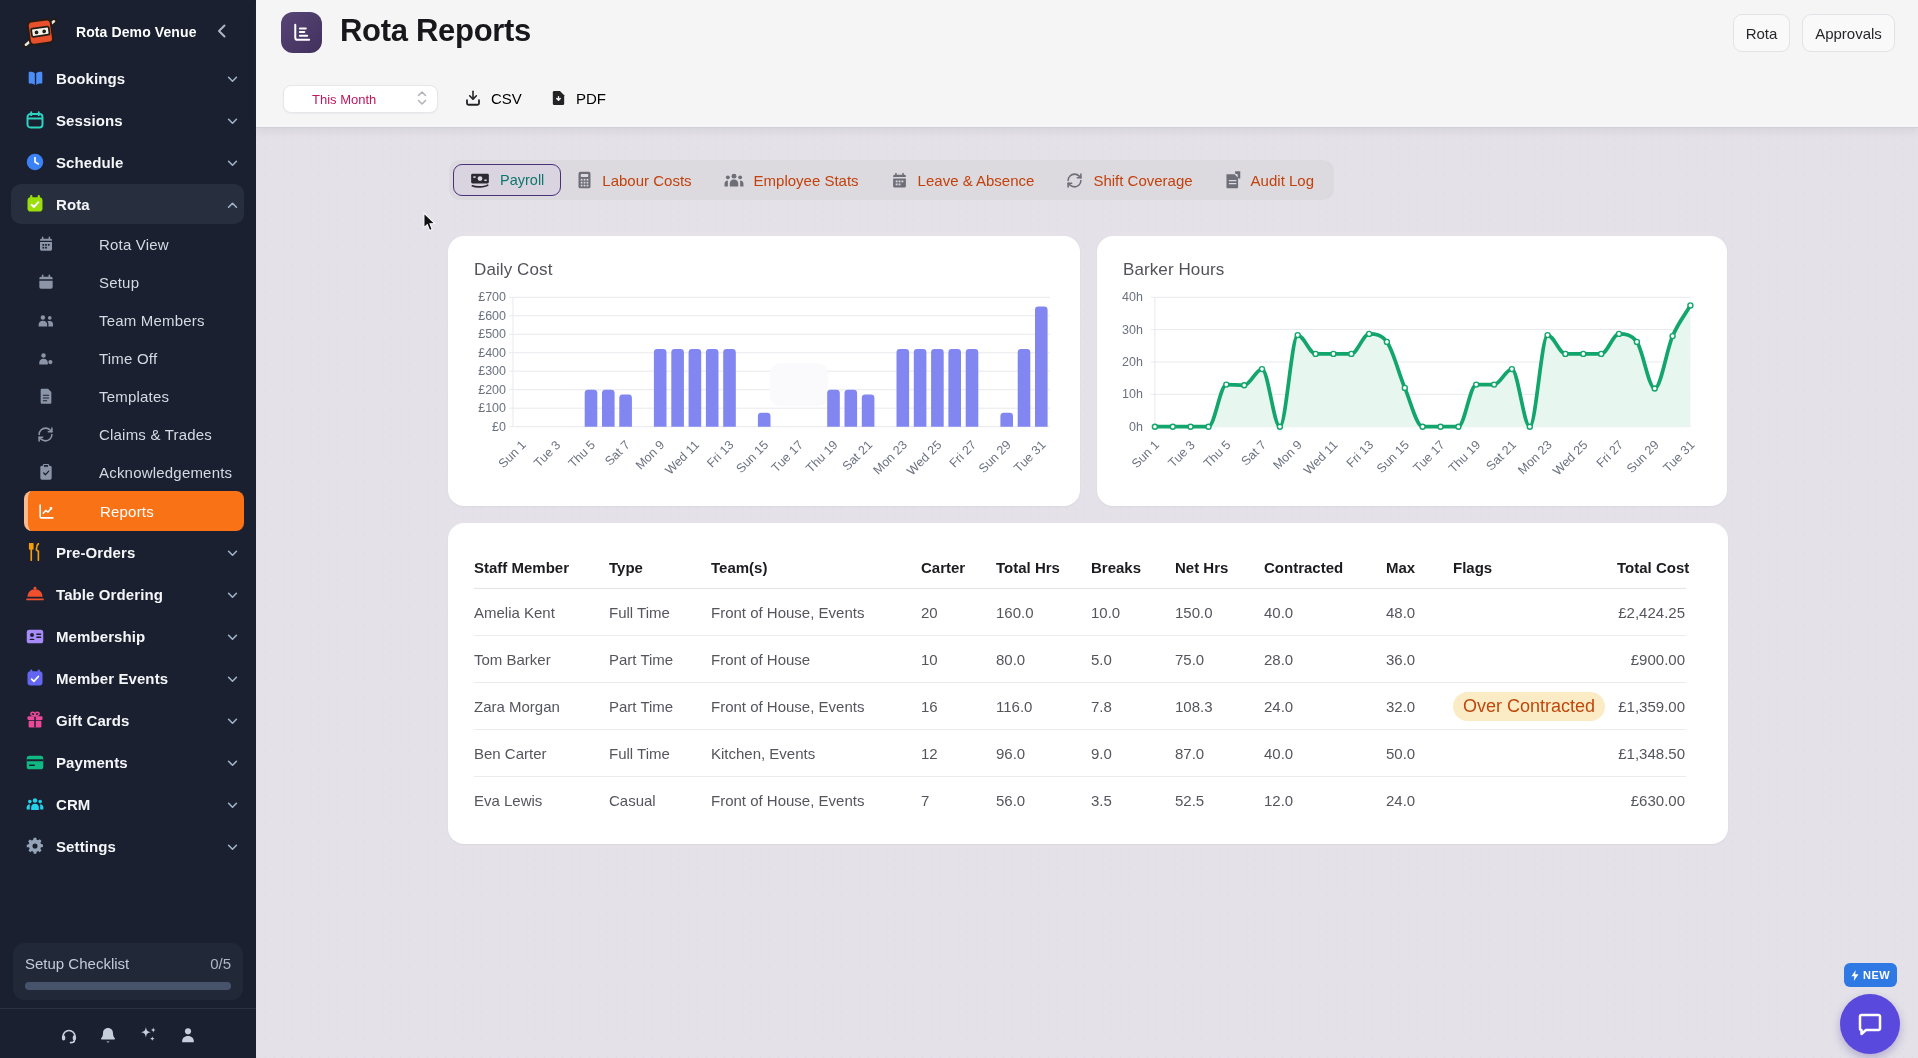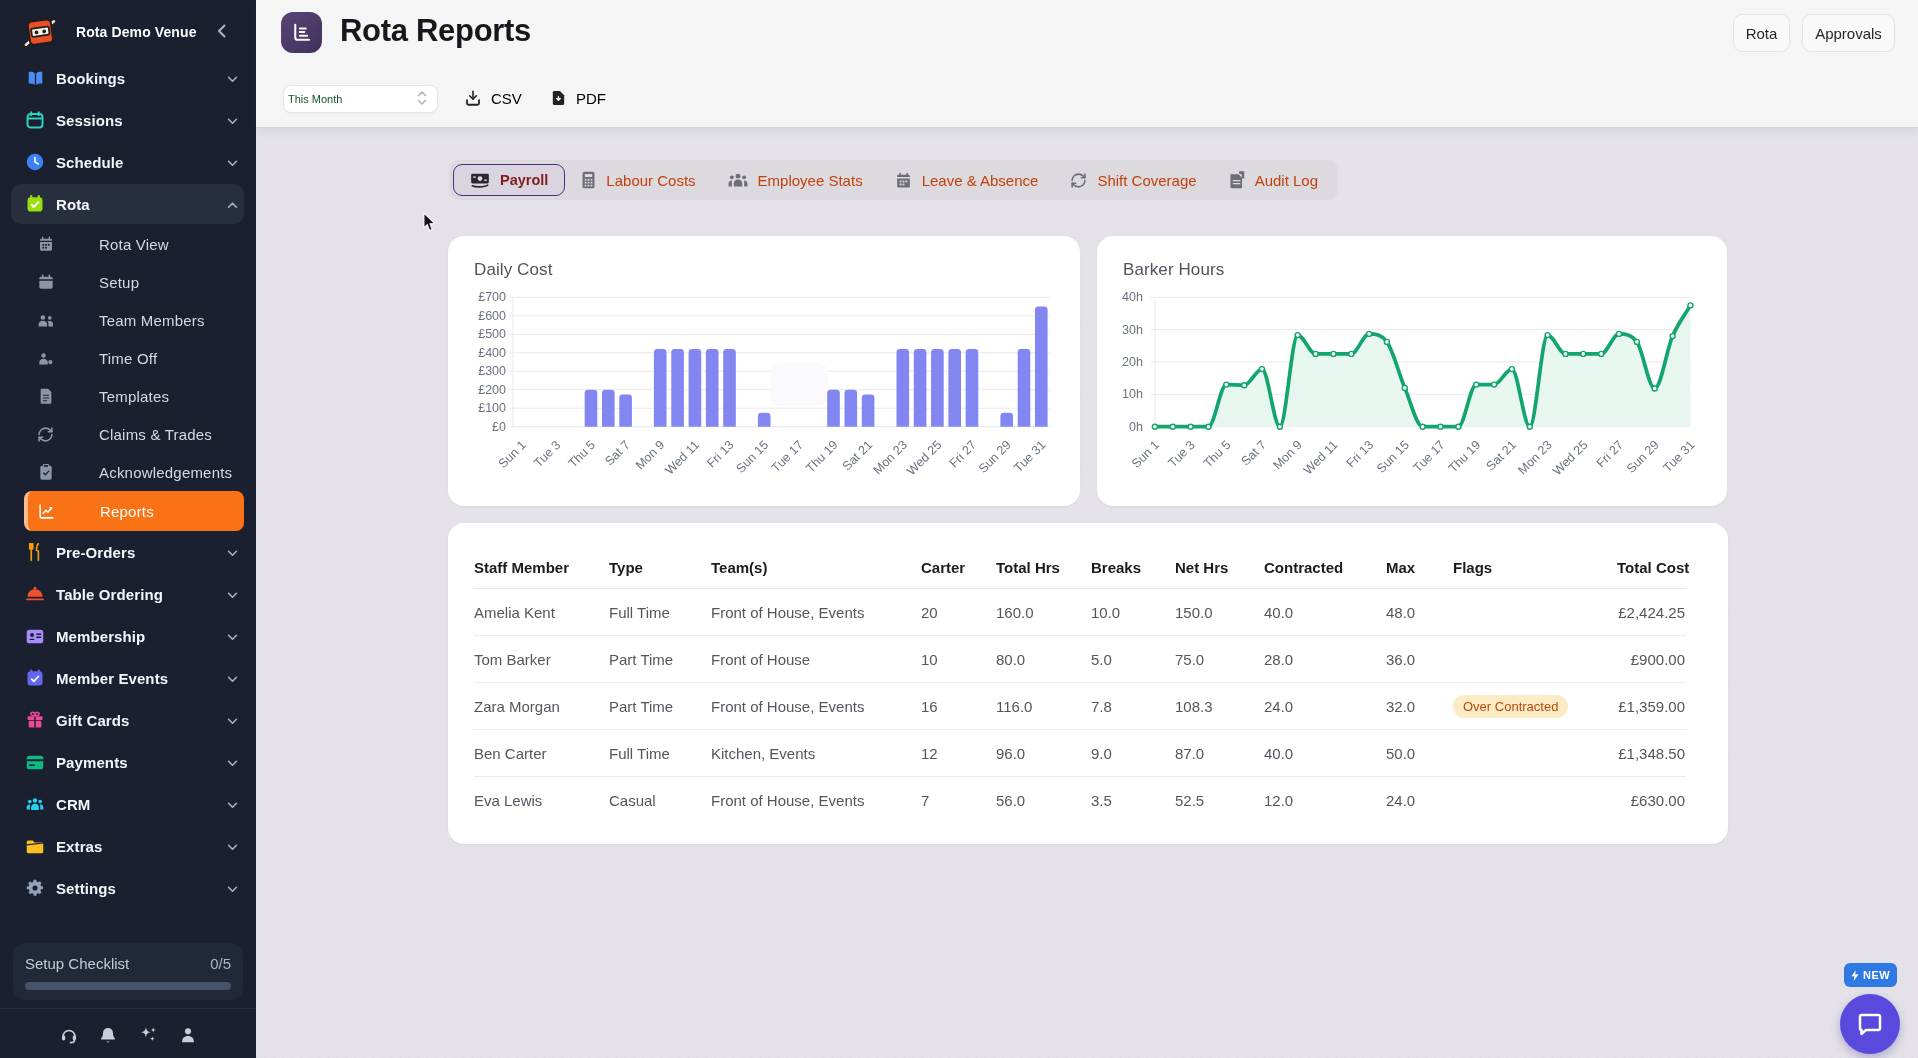--- a/index.html
+++ b/index.html
@@ -32,48 +32,48 @@
 .side-divider { position:absolute; left:0; right:0; top:1008px; height:1px; background:#2a3140; }
 .bottom-icons { position:absolute; left:0; right:0; top:1020px; height:30px; display:flex; align-items:center; justify-content:center; gap:22px; color:#c7cedb; }
 
 
 .main-header { position:absolute; left:256px; top:0; width:1662px; height:128px; background:#f5f5f6; border-bottom:1px solid #d2d0d6; box-shadow:0 3px 8px rgba(80,75,95,.09); z-index:5; }
 .hdr-icon { position:absolute; left:25px; top:12px; width:41px; height:41px; border-radius:12px; background:linear-gradient(140deg,#584577, #41305c); display:flex; align-items:center; justify-content:center; }
 .hdr-title { position:absolute; left:84px; top:13px; font-size:31px; font-weight:800; color:#17171c; letter-spacing:-.3px; }
 .hdr-btn { position:absolute; top:14px; height:38px; border:1px solid #e3e2e6; border-radius:9px; background:#f9f9fa; font-size:15px; font-weight:500; color:#27272a; display:flex; align-items:center; justify-content:center; }
 .btn-rota { left:1477px; width:57px; }
 .btn-appr { left:1546px; width:93px; }
-.select { position:absolute; left:27px; top:85px; width:155px; height:28px; background:#fff; border:1px solid #e6e5e9; border-radius:8px; box-shadow:0 1px 2px rgba(0,0,0,.04); display:flex; align-items:center; font-size:11px; color:#14532d; padding:0 10px 0 4px; }
+.select { position:absolute; left:27px; top:85px; width:155px; height:28px; background:#fff; border:1px solid #e6e5e9; border-radius:8px; box-shadow:0 1px 2px rgba(0,0,0,.04); display:flex; align-items:center; font-size:13px; color:#be185d; padding:0 10px 0 28px; }
 .select .updown { margin-left:auto; color:#b0aeb6; }
 .tool-btn { position:absolute; top:89px; display:flex; align-items:flex-end; gap:9px; font-size:15px; font-weight:500; color:#000000; }
 .tb-csv { left:208px; }
 .tb-pdf { left:294px; }
 
 
 .tabs { position:absolute; left:449px; top:160px; height:40px; background:#dcdadf; border-radius:11px; display:flex; align-items:center; padding:0 4px; }
 .tab { display:flex; align-items:center; gap:10px; height:32px; padding:0 16px; border-radius:7px; font-size:15px; color:#c2410c; font-weight:400; }
 .tab .ticon { color:#6e6e78; display:flex; }
-.tab.active { background:#d9d4e0; border:1px solid #4a2f7d; border-radius:9px; font-weight:700; color:#7f1d1d; font-size:14.5px; }
+.tab.active { background:#d9d4e0; border:1px solid #4a2f7d; border-radius:9px; font-weight:400; color:#0f766e; font-size:14.5px; }
 .tab.active .ticon { color:#2a2a30; }
 
 
 .card { position:absolute; background:#fff; border-radius:16px; box-shadow:0 1px 2px rgba(40,35,60,.05); }
 .card-cost { left:448px; top:236px; width:632px; height:270px; }
 .card-hours { left:1097px; top:236px; width:630px; height:270px; }
 .card-title { position:absolute; left:26px; top:24px; font-size:17px; color:#52525b; letter-spacing:.1px; }
 .card-table { left:448px; top:523px; width:1280px; height:321px; }
 
 
 .ttable { position:absolute; left:26px; top:24px; width:1212px; }
 .trow { display:grid; grid-template-columns:135px 102px 210px 75px 95px 84px 89px 122px 67px 164px 1fr; align-items:center; }
 .trow.head { height:42px; font-size:15px; font-weight:700; color:#1b1b20; border-bottom:1px solid #e4e4e7; white-space:nowrap; }
 .trow.body { height:47px; font-size:15px; color:#55555e; border-bottom:1px solid #ececef; }
 .trow.body:last-child { border-bottom:none; }
 .trow .right { text-align:right; padding-right:1px; }
-.badge { display:inline-block; background:#fbecc6; color:#bf470c; font-size:13px; border-radius:999px; padding:4px 10px; font-weight:400; }
+.badge { display:inline-block; background:#fbecc6; color:#bf470c; font-size:18px; border-radius:999px; padding:4px 10px; font-weight:400; }
 
 
 .new-badge { position:absolute; left:1844px; top:963px; width:53px; height:24px; background:#2e79e3; border-radius:6px; color:#fff; font-size:11px; font-weight:700; display:flex; align-items:center; justify-content:center; gap:4px; letter-spacing:.4px; }
 .chat-fab { position:absolute; left:1840px; top:994px; width:60px; height:60px; border-radius:50%; background:#5a49dd; display:flex; align-items:center; justify-content:center; box-shadow:0 4px 10px rgba(60,40,150,.3); }
 </style>
 </head>
 <body>
 
 <div class="sidebar">
   <div class="logo-row">
@@ -319,32 +319,20 @@
           <svg width="20" height="16" viewBox="0 0 26 20">
             <circle cx="13" cy="5" r="3.2" fill="#22d3ee"></circle>
             <circle cx="5.5" cy="6.5" r="2.6" fill="#22d3ee"></circle>
             <circle cx="20.5" cy="6.5" r="2.6" fill="#22d3ee"></circle>
             <path d="M13 9.5 c3.6 0 5.5 2.6 5.5 5 v4 h-11 v-4 c0-2.4 1.9-5 5.5-5 z" fill="#22d3ee"></path>
             <path d="M5.5 10.5 c-2.8 0-4.5 2.2-4.5 4.3 V18 h4.5 z" fill="#22d3ee"></path>
             <path d="M20.5 10.5 c2.8 0 4.5 2.2 4.5 4.3 V18 h-4.5 z" fill="#22d3ee"></path>
           </svg>
         </span>
         <span class="lbl">CRM</span>
-        <span class="chev"><svg width="11" height="7" viewBox="0 0 12 8" fill="none" stroke="#a2b3c8" stroke-width="1.8" stroke-linecap="round" stroke-linejoin="round">
-            <path d="M1.5 1.5 L6 6 L10.5 1.5"></path>
-          </svg></span>
-      </div>
-<div class="nav-item ">
-        <span class="icon">
-          <svg width="18" height="16" viewBox="0 0 24 21">
-            <path d="M3 3 h6 l2.4 2.8 H21 a2 2 0 0 1 2 2 V18 a2 2 0 0 1 -2 2 H3 a2 2 0 0 1 -2 -2 V5 a2 2 0 0 1 2 -2 z" fill="#fbbf24"></path>
-            <path d="M1 9 L23 6.5" stroke="#1a202f" stroke-width="1.6"></path>
-          </svg>
-        </span>
-        <span class="lbl">Extras</span>
         <span class="chev"><svg width="11" height="7" viewBox="0 0 12 8" fill="none" stroke="#a2b3c8" stroke-width="1.8" stroke-linecap="round" stroke-linejoin="round">
             <path d="M1.5 1.5 L6 6 L10.5 1.5"></path>
           </svg></span>
       </div>
 <div class="nav-item ">
         <span class="icon">
           <svg width="18" height="18" viewBox="0 0 24 24">
             <path fill="#94a3b8" d="M10.3 1h3.4l.5 2.6 1.9.8 2.2-1.5 2.4 2.4-1.5 2.2.8 1.9 2.6.5v3.4l-2.6.5-.8 1.9 1.5 2.2-2.4 2.4-2.2-1.5-1.9.8-.5 2.6h-3.4l-.5-2.6-1.9-.8-2.2 1.5-2.4-2.4 1.5-2.2-.8-1.9L1 13.7v-3.4l2.6-.5.8-1.9L2.9 5.7l2.4-2.4 2.2 1.5 1.9-.8z"></path>
             <circle cx="12" cy="12" r="3.4" fill="#1a202f"></circle>
           </svg>

